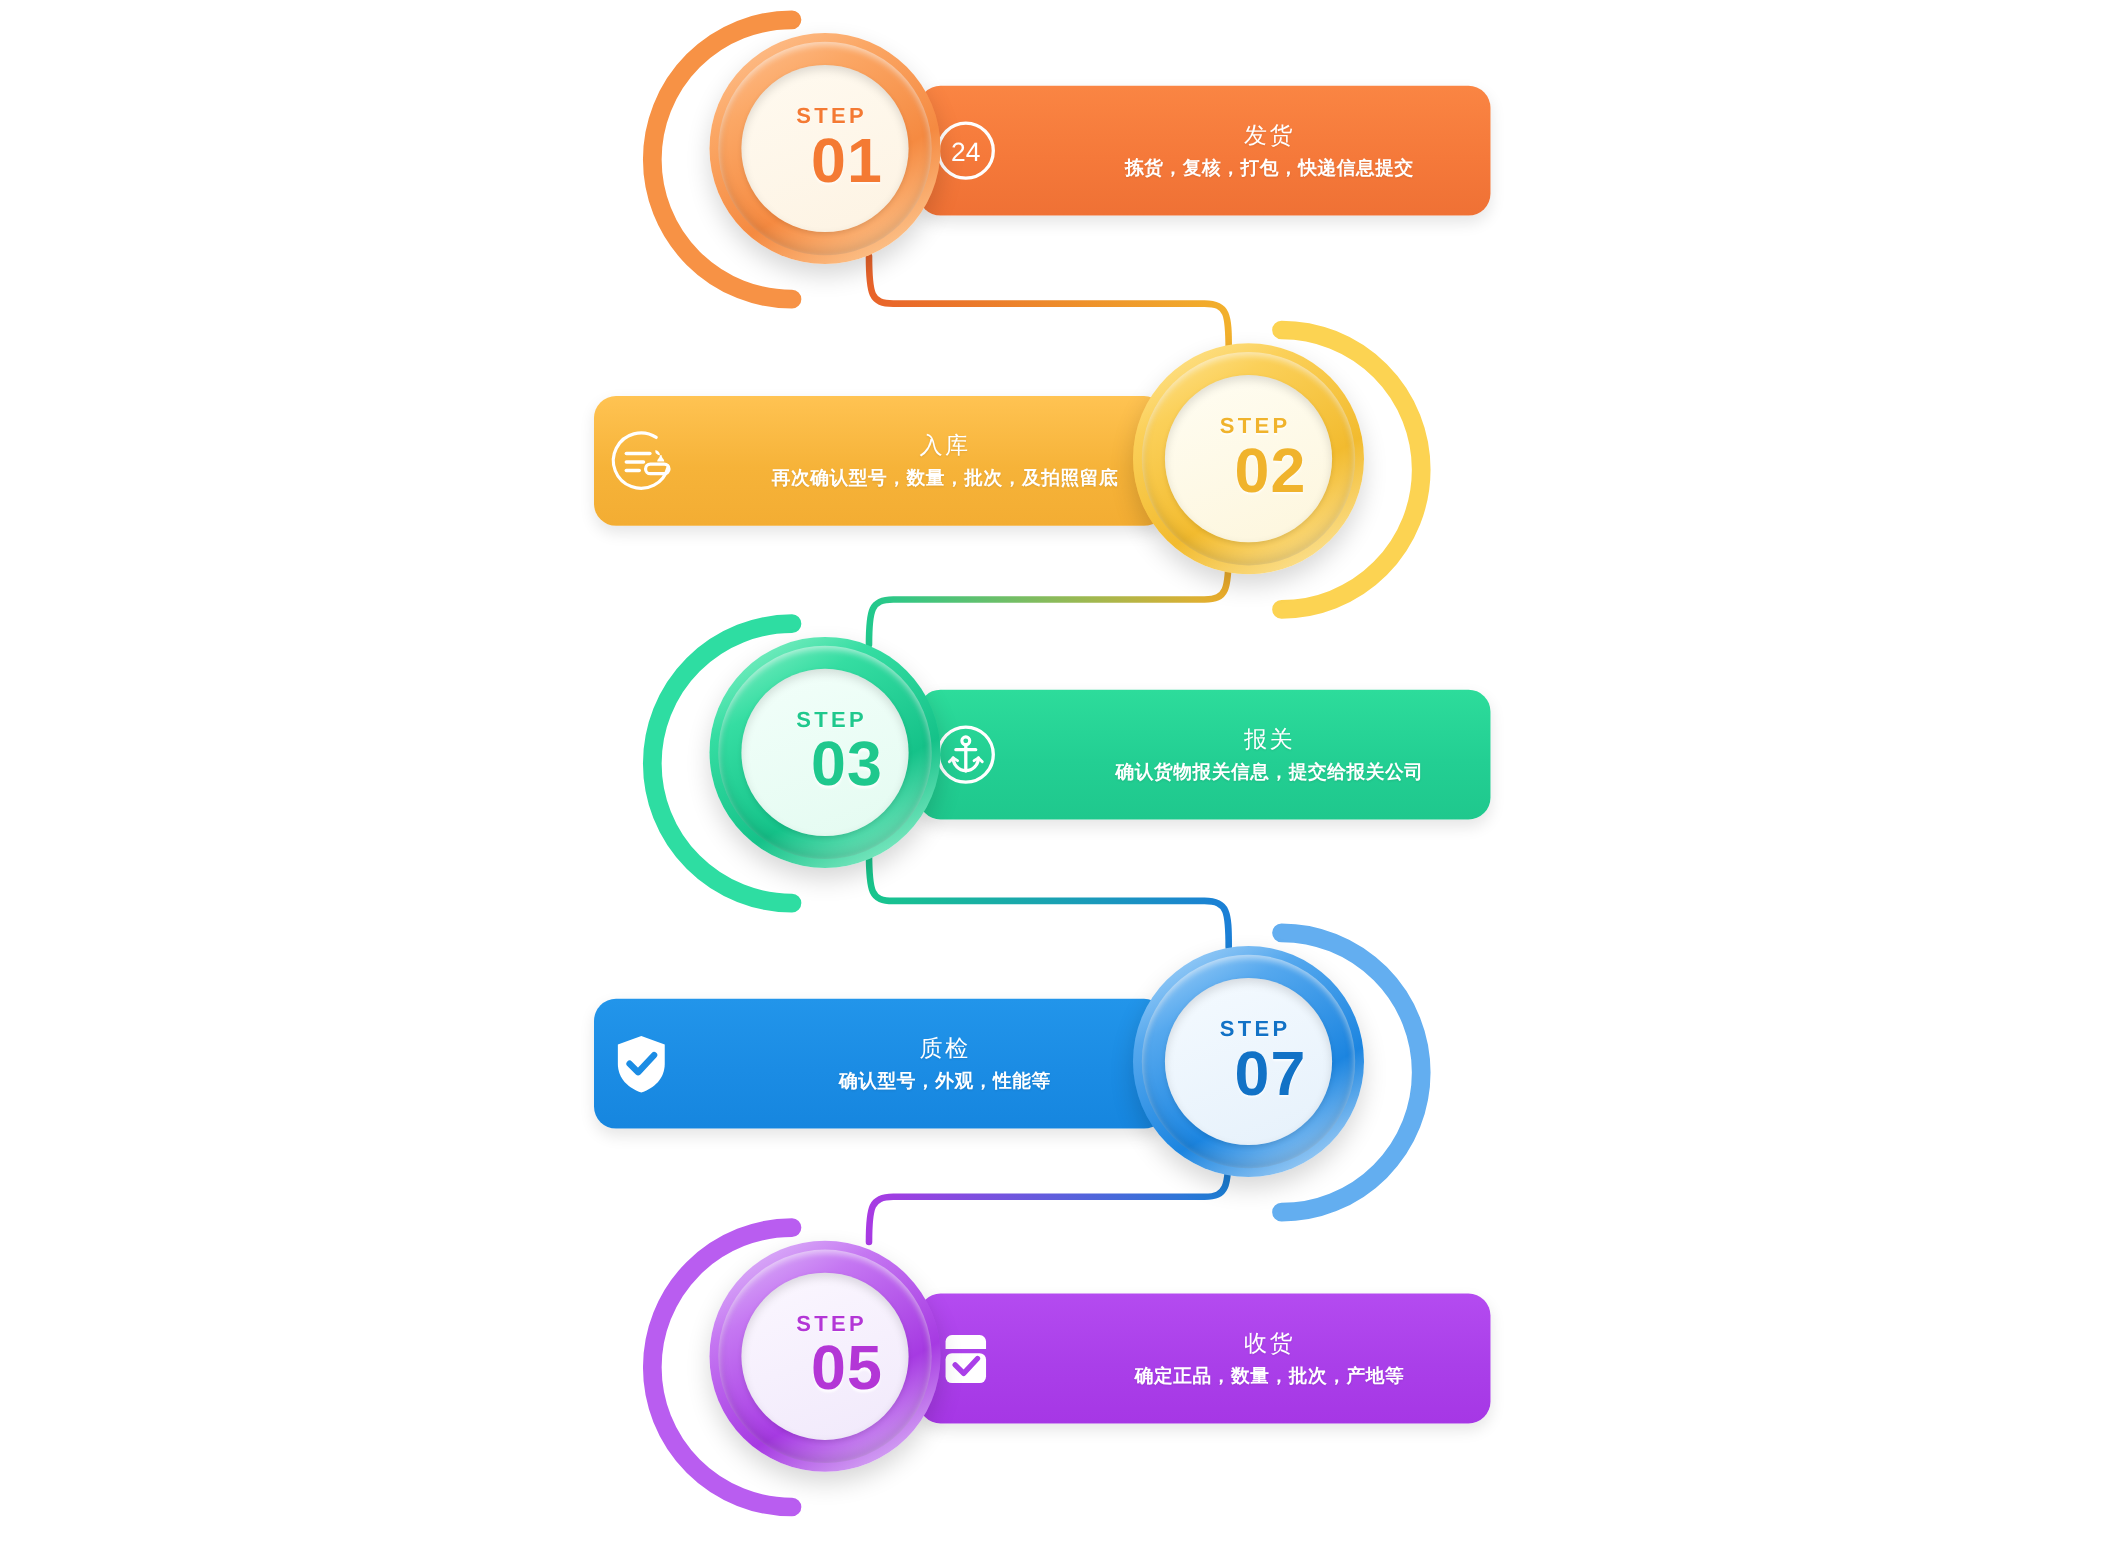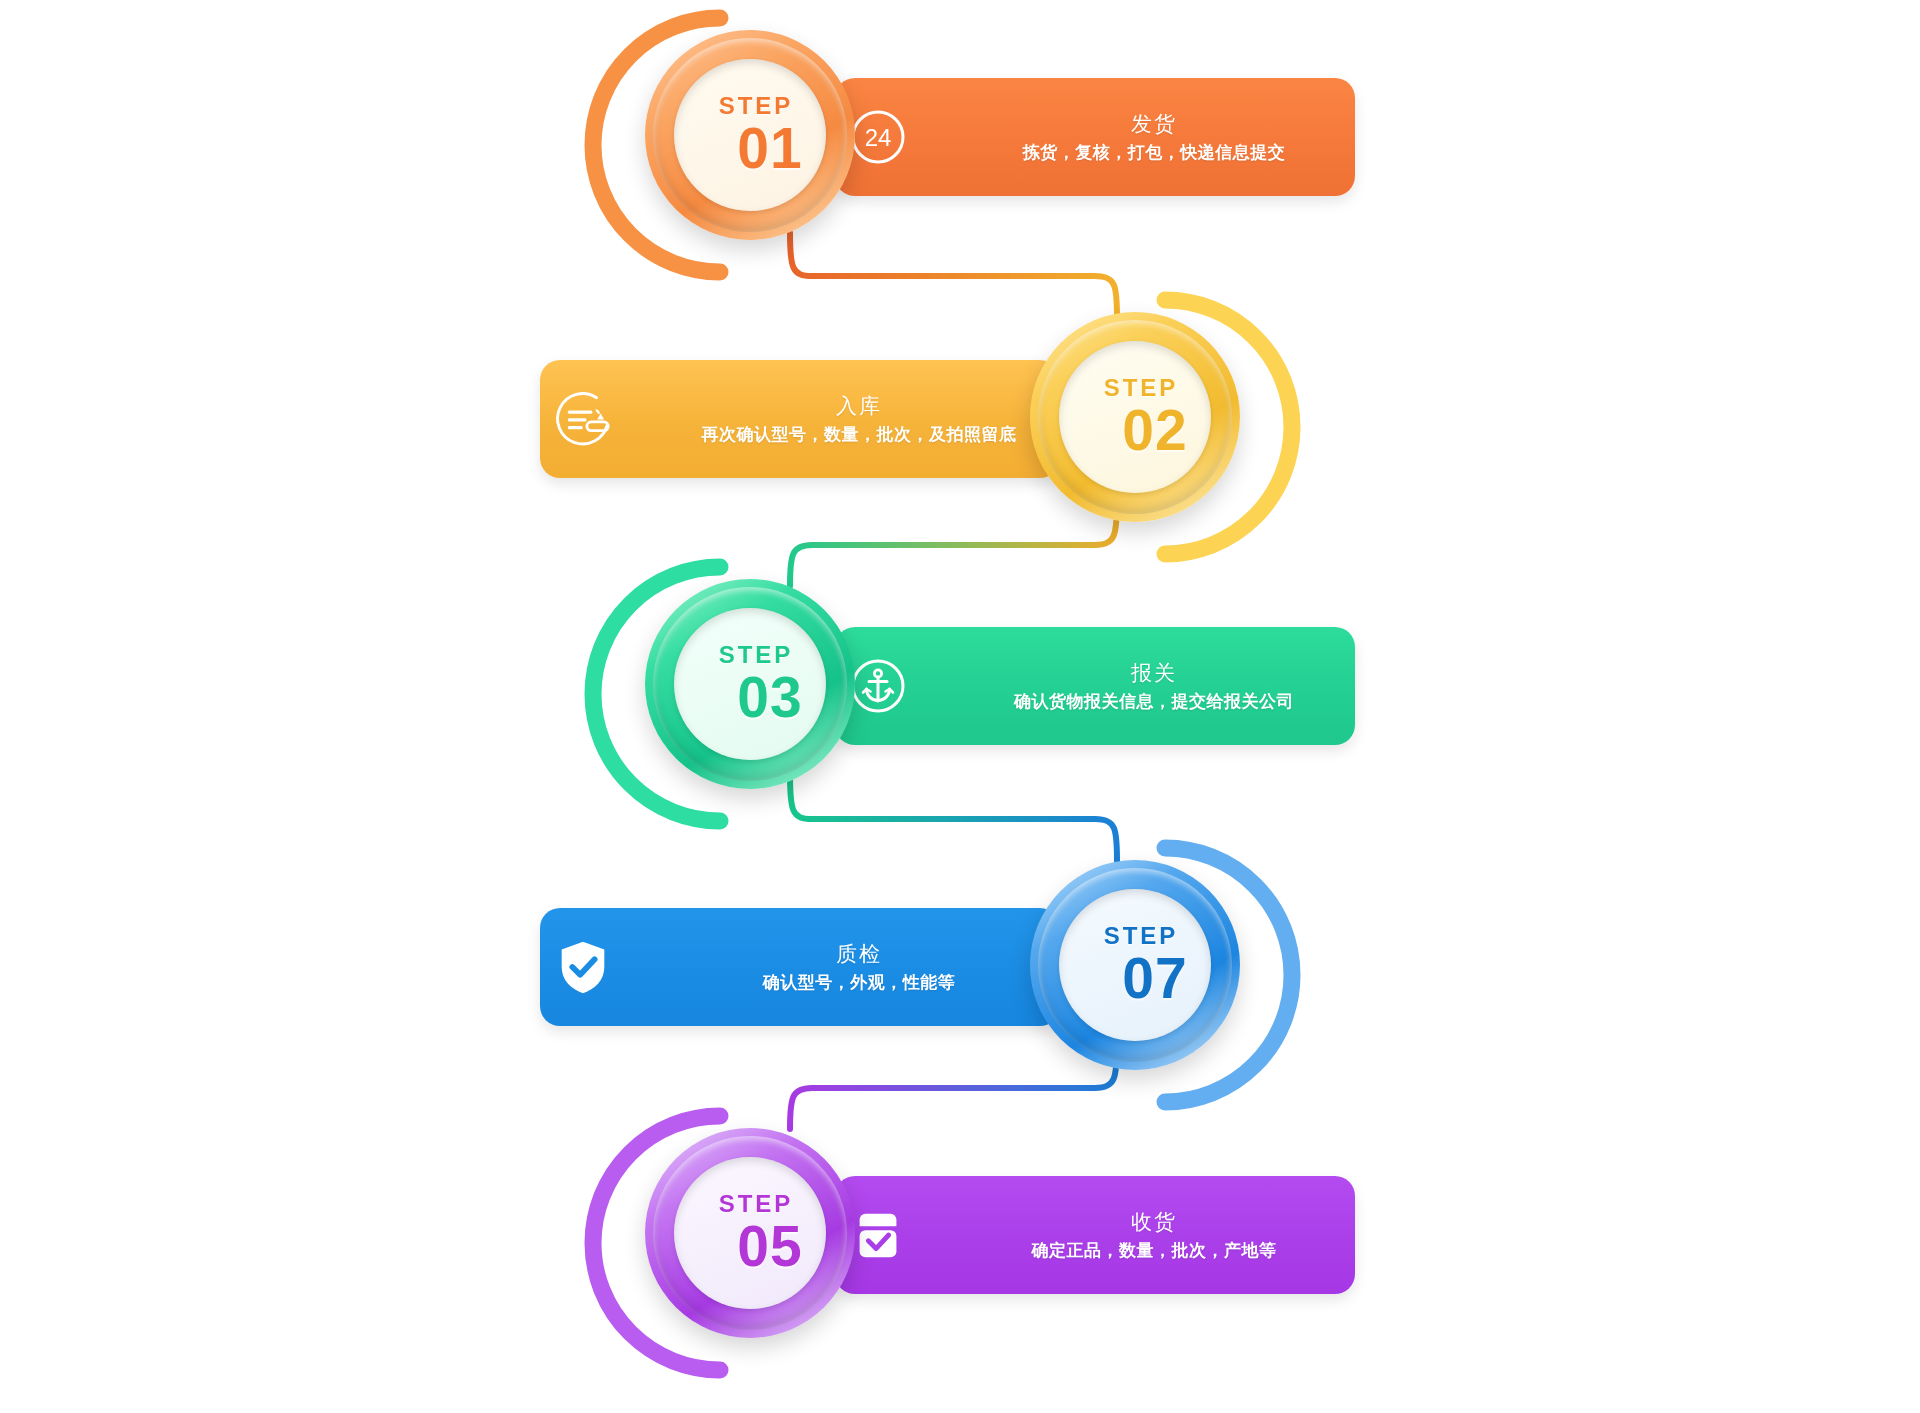--- a/index.html
+++ b/index.html
@@ -57,21 +57,21 @@
   .ring::after{
     content:"";position:absolute;left:8px;top:8px;right:8px;bottom:8px;border-radius:50%;
     box-shadow:inset 0 3px 6px rgba(255,255,255,.55), inset 0 -5px 10px rgba(0,0,0,.12);
   }
   .disc{
     position:absolute;left:50%;top:50%;transform:translate(-50%,-50%);
     width:152px;height:152px;border-radius:50%;
     display:flex;flex-direction:column;align-items:center;justify-content:center;
     box-shadow:inset 0 4px 9px rgba(0,0,0,.13), 0 2px 5px rgba(0,0,0,.10);
   }
-  .step-word{font-size:24px;font-weight:700;letter-spacing:3px;line-height:1;
+  .step-word{font-size:20px;font-weight:700;letter-spacing:3px;line-height:1;
              margin-bottom:2px;text-shadow:0 1px 1px rgba(255,255,255,.85);margin-left:12px;}
   .step-num{font-size:57px;font-weight:700;letter-spacing:1px;line-height:1;
             text-shadow:0 2px 2px rgba(255,255,255,.8);margin-left:40px;}
 
   
   .s1 .bar{background:linear-gradient(180deg,#fa8543 0%,#f5793a 55%,#ef7135 100%);}
   .s1 .ring{background:linear-gradient(150deg,#ffc79a 0%,#fba765 28%,#f58a41 62%,#ffd9a8 100%);}
   .s1 .disc{background:linear-gradient(160deg,#fffaf0 0%,#fdf3e3 100%);}
   .s1 .step-word,.s1 .step-num{color:#f47a33;}
 

